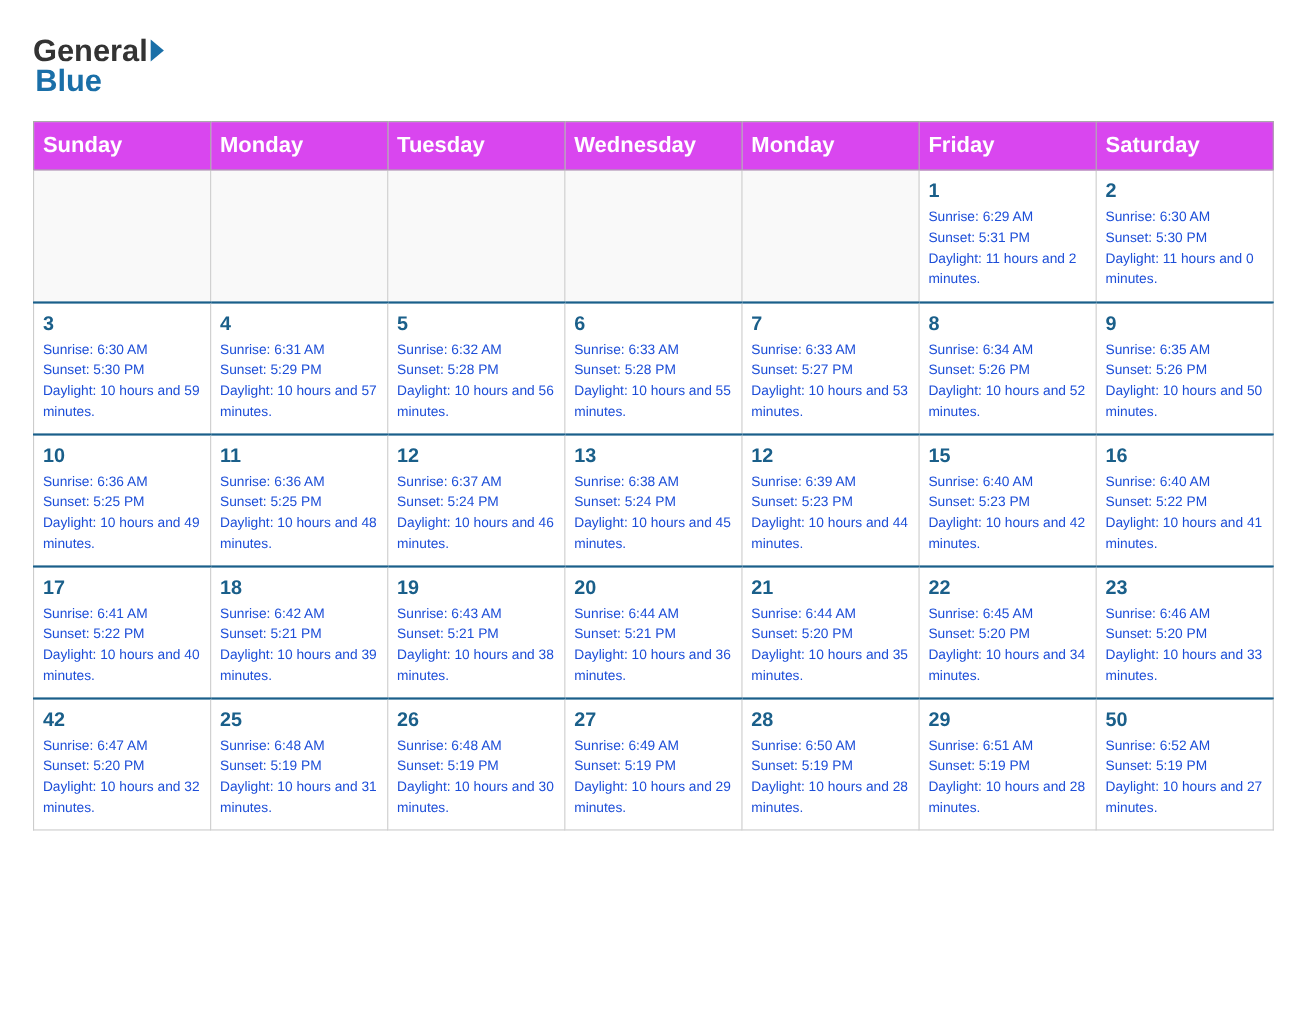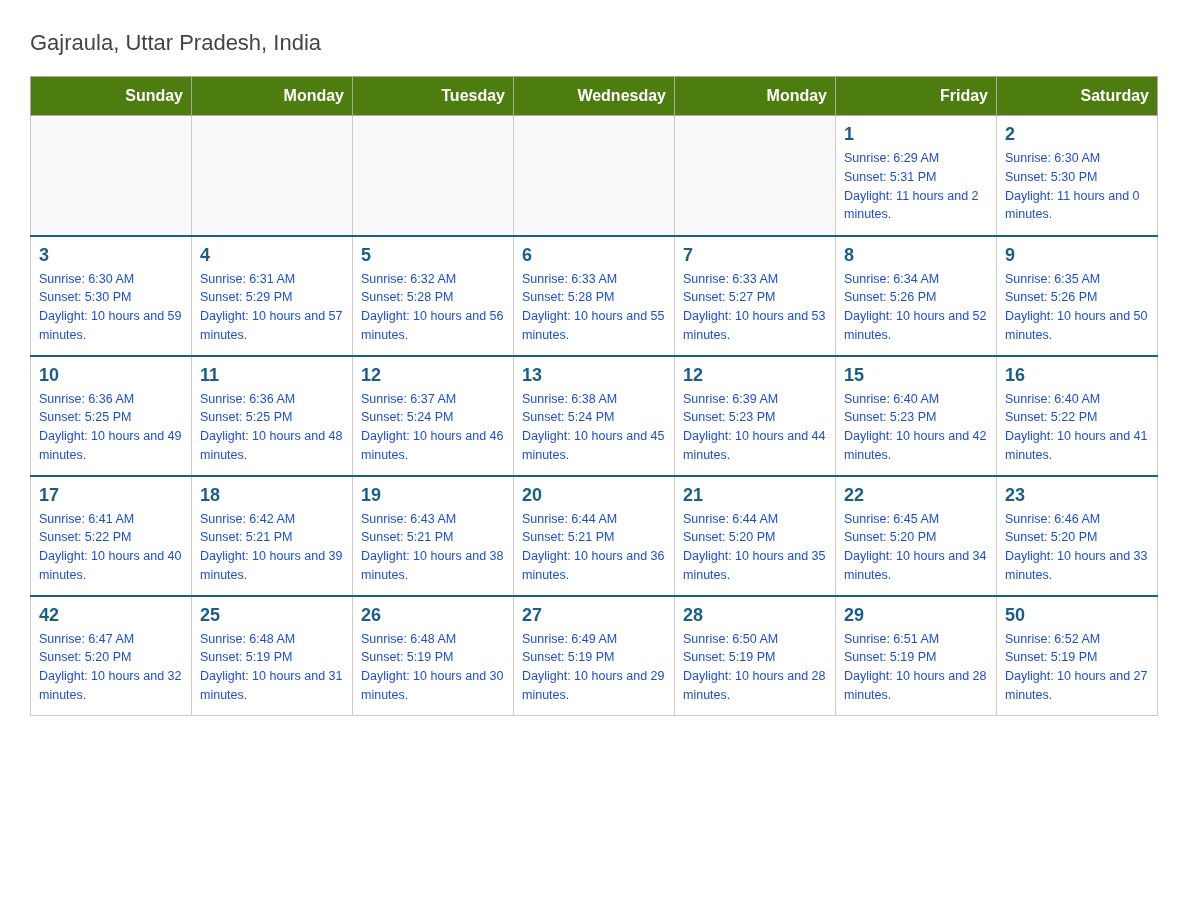--- a/index.html
+++ b/index.html
@@ -55,26 +55,26 @@
     .location {
       font-size: 22px;
       color: #444;
     }
     .calendar {
       width: 100%;
       border-collapse: collapse;
       border: 1px solid #aaa;
     }
     .calendar th {
-      background: #4d7c0f;
+      background: #d946ef;
       color: #fff;
       padding: 10px 8px;
-      font-size: 16px;
-      font-weight: bold;
-      text-align: right;
+      font-size: 20px;
+      font-weight: bold;
+      text-align: left;
       border: 1px solid #aaa;
     }
     .calendar td {
       width: 14.28%;
       vertical-align: top;
       padding: 8px;
       border: 1px solid #ccc;
       min-height: 110px;
       height: 120px;
     }
@@ -94,22 +94,30 @@
       background: #f9f9f9;
     }
     .row-border td {
       border-top: 2px solid #1a5f8a;
     }
   </style>
 </head>
 <body>
 
 <div class="header">
+  <div class="logo">
+    <div class="logo-text">
+      <span class="logo-general">General</span>
+        <span class="logo-arrow"></span>
+    </div>
+    <div style="margin-top:-4px; margin-left: 2px;">
+      <span class="logo-blue">Blue</span>
+    </div>
+  </div>
   <div class="title-section">
-    <div class="location">Gajraula, Uttar Pradesh, India</div>
   </div>
 </div>
 
 <table class="calendar">
   <thead>
     <tr>
     <th>Sunday</th>
         <th>Monday</th>
         <th>Tuesday</th>
         <th>Wednesday</th>

